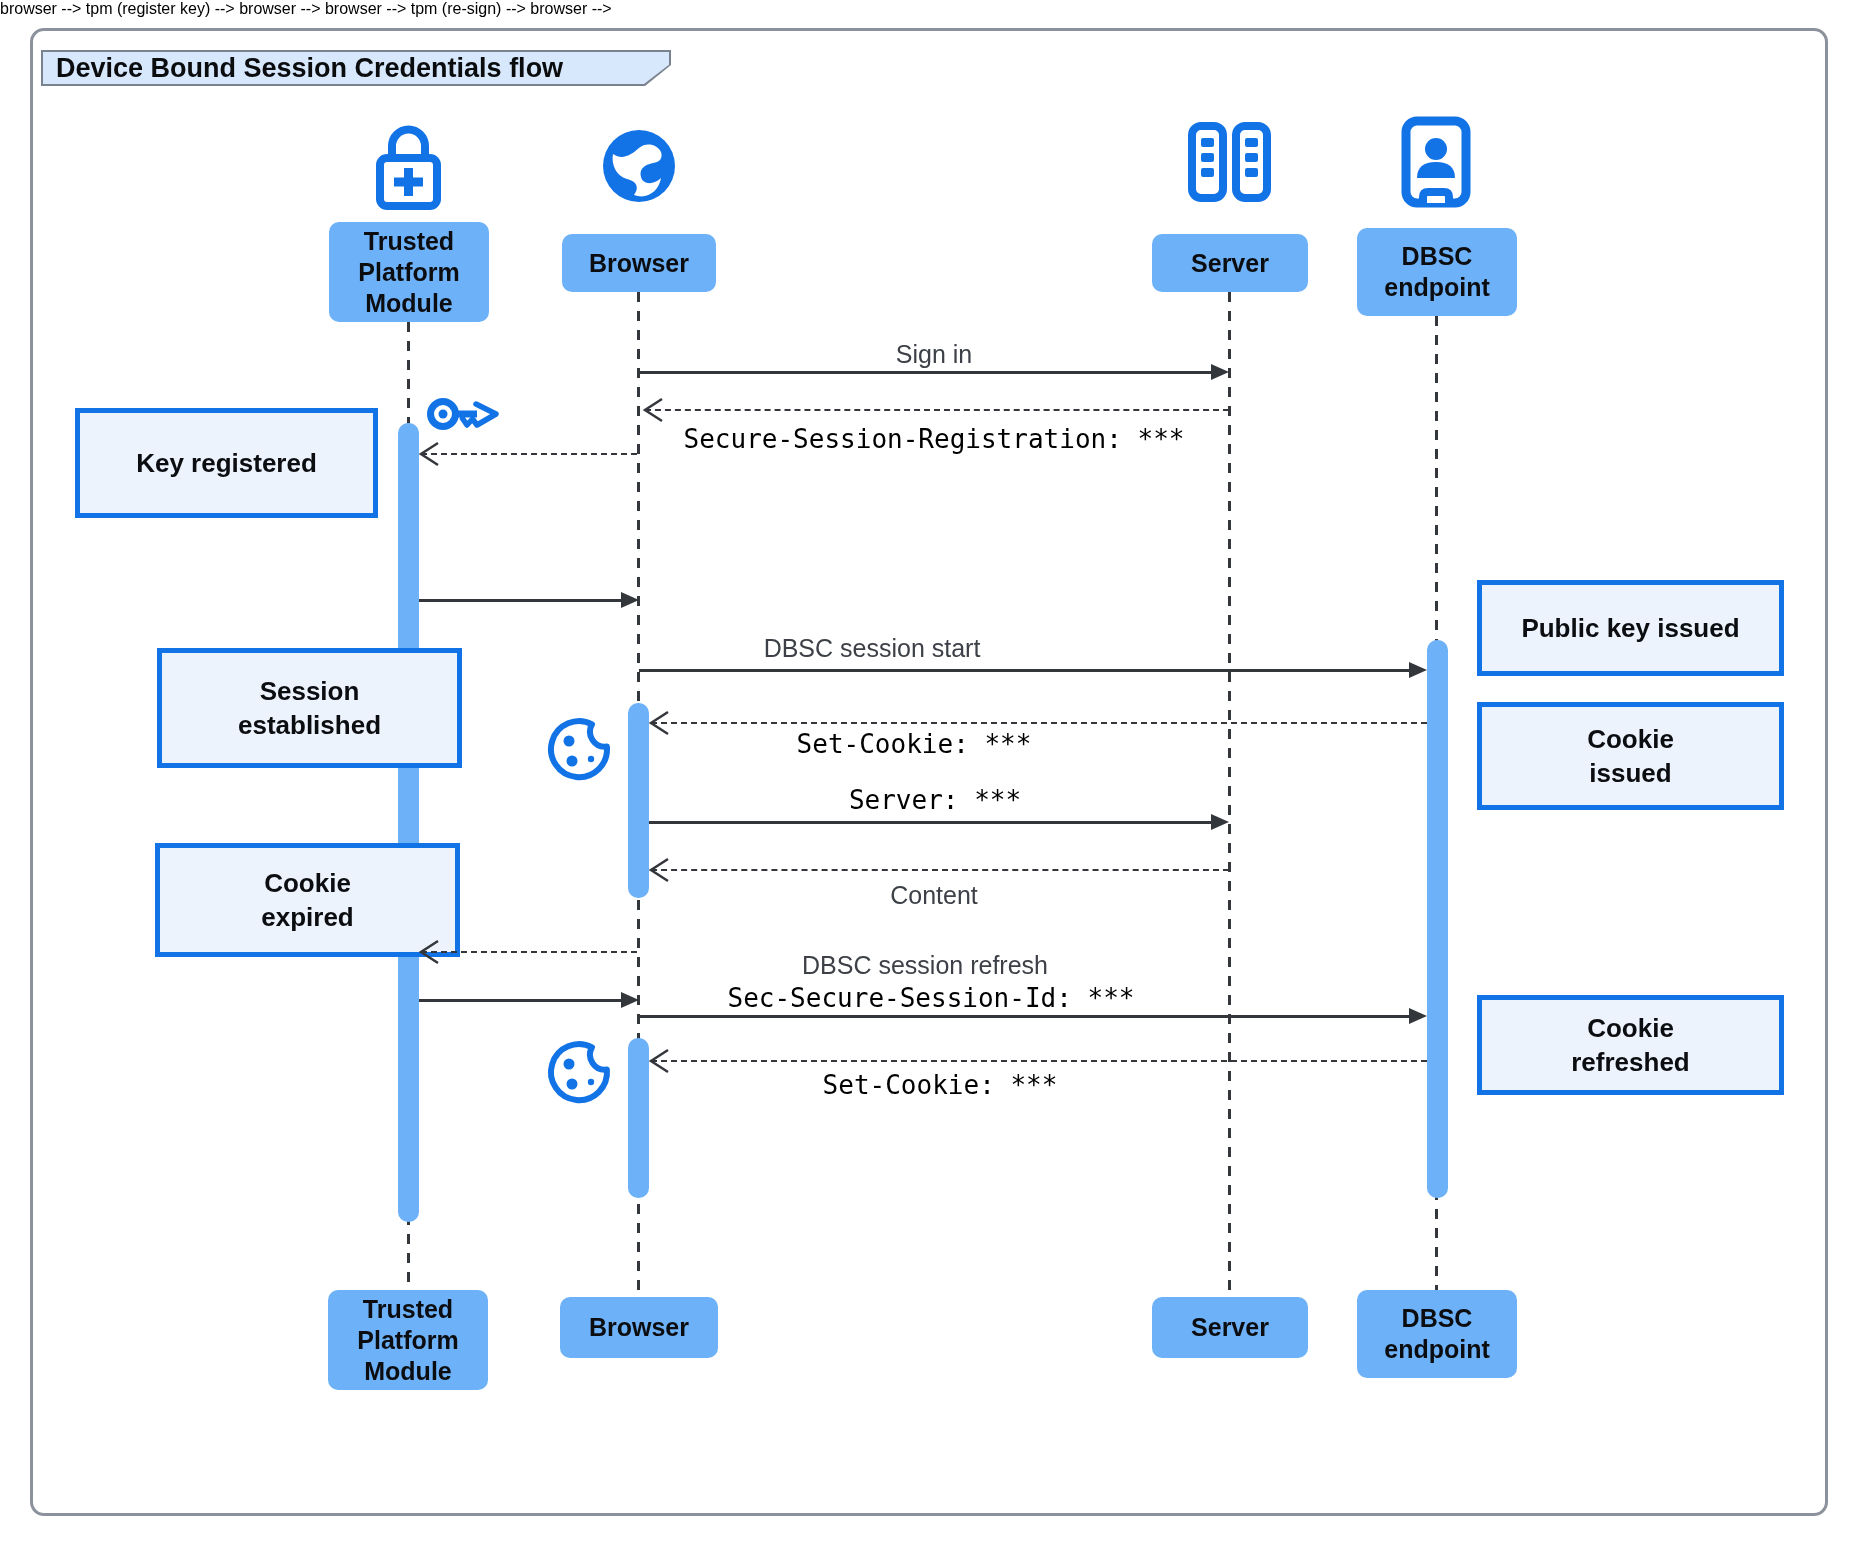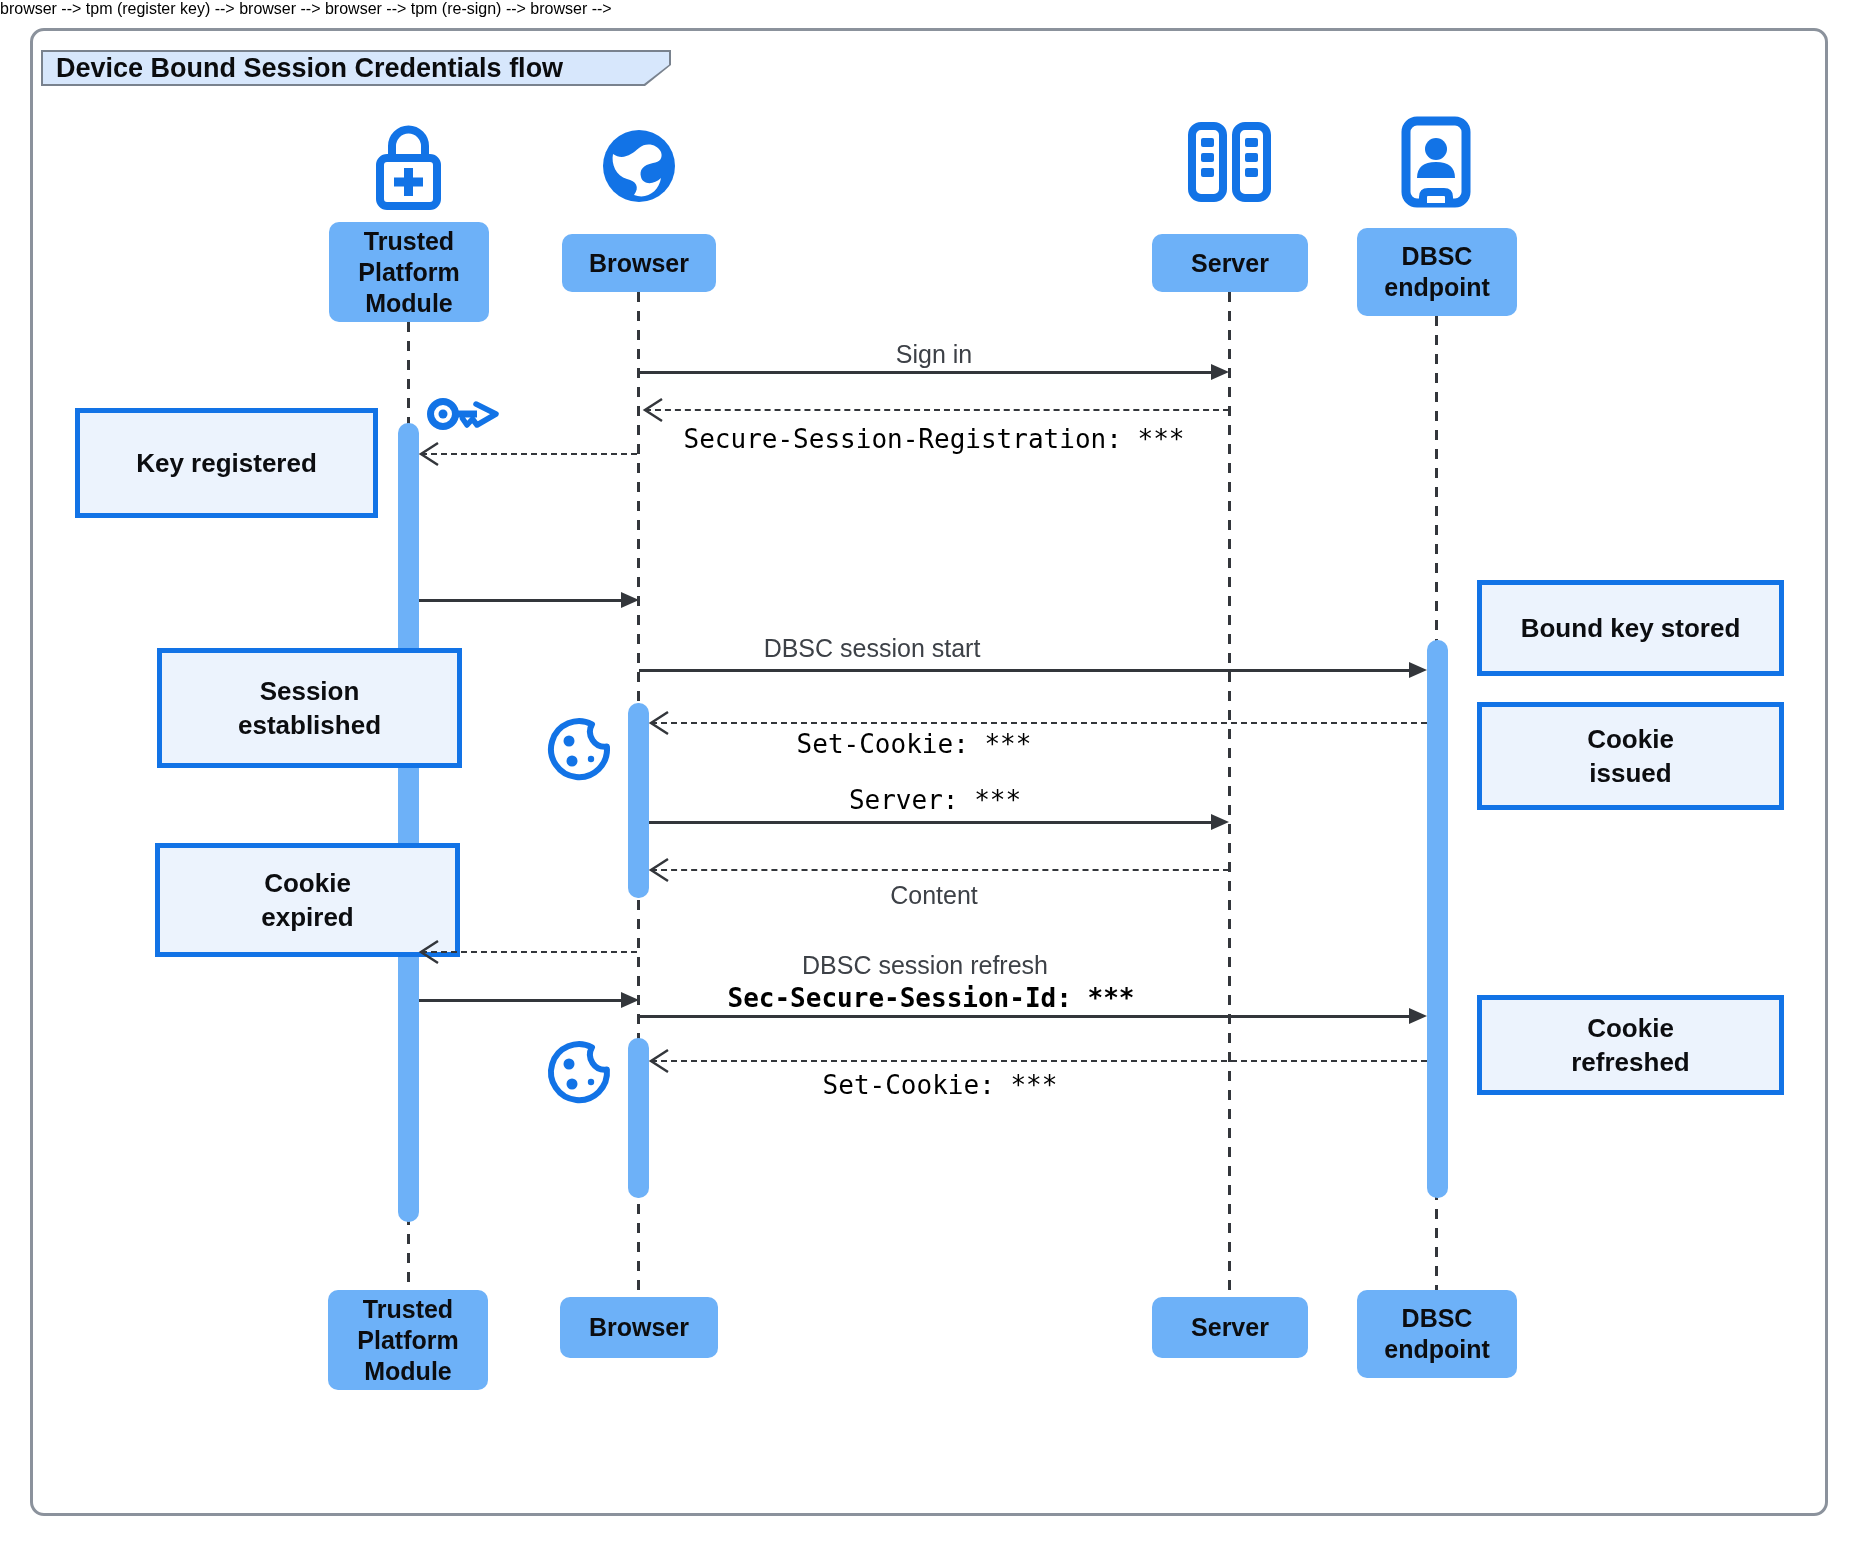--- a/index.html
+++ b/index.html
@@ -181,21 +181,21 @@
     <span>established</span>
   </div>
 
   
   <div class="mlabel" style="left:872px;top:634px;">DBSC session start</div>
   <div class="sline" style="left:639px;top:669px;width:771px;"></div>
   <div class="head-r" style="left:1409px;top:662px;"></div>
 
   
   <div class="note" style="left:1477px;top:580px;width:307px;height:96px;">
-    <span>Bound key stored</span>
+    <span>Public key issued</span>
   </div>
 
   
   <div class="icon" style="left:545px;top:709px;">
     <svg width="70" height="74" viewBox="0 0 70 74">
       <path d="M61.9 37.6 A28 28 0 1 1 47 15.3 A15 15 0 0 0 61.9 37.6 Z" fill="none" stroke="#1273e6" stroke-width="6" stroke-linejoin="round"></path>
       <circle cx="24" cy="32" r="5.5" fill="#1273e6"></circle>
       <circle cx="27" cy="52" r="5.5" fill="#1273e6"></circle>
       <circle cx="46" cy="50" r="3.2" fill="#1273e6"></circle>
     </svg>
@@ -243,21 +243,21 @@
         <path d="M21 3 L4 14 L21 25" fill="none" stroke="#33363b" stroke-width="2.5"></path>
       </svg>
   </div>
 
   
   <div class="sline" style="left:419px;top:999px;width:204px;"></div>
   <div class="head-r" style="left:621px;top:992px;"></div>
 
   
   <div class="mlabel" style="left:925px;top:951px;">DBSC session refresh</div>
-  <div class="mlabel mono" style="left:931px;top:983px;font-weight:bold;">Sec-Secure-Session-Id: ***</div>
+  <div class="mlabel mono" style="left:931px;top:983px;">Sec-Secure-Session-Id: ***</div>
   <div class="sline" style="left:639px;top:1015px;width:771px;"></div>
   <div class="head-r" style="left:1409px;top:1008px;"></div>
 
   
   <div class="icon" style="left:545px;top:1032px;">
     <svg width="70" height="74" viewBox="0 0 70 74">
       <path d="M61.9 37.6 A28 28 0 1 1 47 15.3 A15 15 0 0 0 61.9 37.6 Z" fill="none" stroke="#1273e6" stroke-width="6" stroke-linejoin="round"></path>
       <circle cx="24" cy="32" r="5.5" fill="#1273e6"></circle>
       <circle cx="27" cy="52" r="5.5" fill="#1273e6"></circle>
       <circle cx="46" cy="50" r="3.2" fill="#1273e6"></circle>

